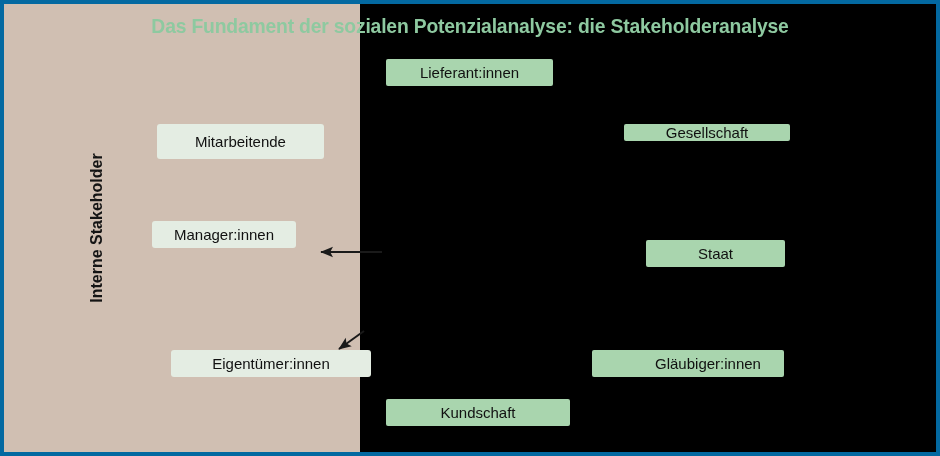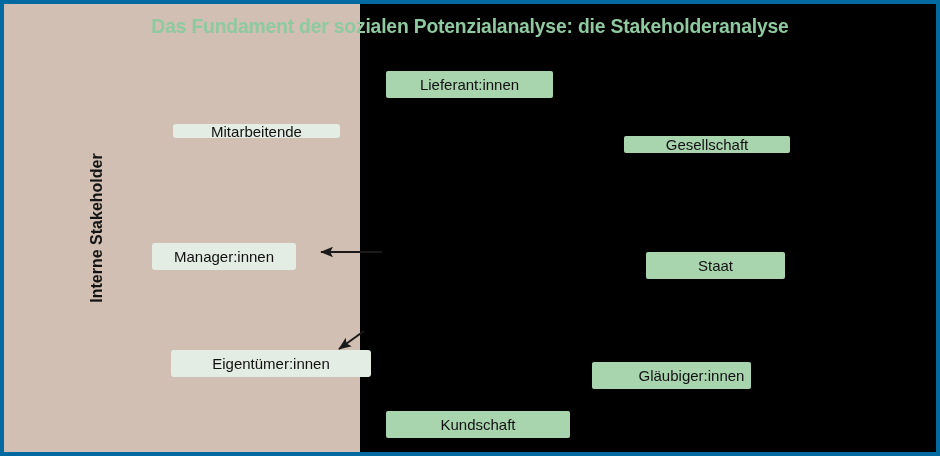--- a/index.html
+++ b/index.html
@@ -80,21 +80,20 @@
     white-space: nowrap;
     border-radius: 3px;
     z-index: 4;
   }
   .chip.internal {
     background: #e4ede3;
   }
   .chip.external {
     background: #a9d5ae;
     border-radius: 2px;
-    margin-top: 12px;
   }
   
   #arrow-layer {
     position: absolute;
     left: 0;
     top: 0;
     width: 940px;
     height: 456px;
     z-index: 5;
     pointer-events: none;
@@ -106,29 +105,29 @@
 <div id="canvas">
 
   <div class="panel" id="panel-internal"></div>
   <div class="panel" id="panel-external"></div>
 
   <div id="chart-title">Das Fundament der sozialen Potenzialanalyse: die Stakeholderanalyse</div>
 
   <div id="axis-label-internal">Interne Stakeholder</div>
 
   <div id="chips-internal">
-      <div class="chip internal" style="left: 173px; top: 124px; width: 167px; height: 14px;">Mitarbeitende</div>
-      <div class="chip internal" style="left: 152px; top: 243px; width: 144px; height: 27px;">Manager:innen</div>
+      <div class="chip internal" style="left: 157px; top: 124px; width: 167px; height: 35px;">Mitarbeitende</div>
+      <div class="chip internal" style="left: 152px; top: 221px; width: 144px; height: 27px;">Manager:innen</div>
       <div class="chip internal" style="left: 171px; top: 350px; width: 200px; height: 27px;">Eigentümer:innen</div>
     </div>
   <div id="chips-external">
       <div class="chip external" style="left: 386px; top: 59px; width: 167px; height: 27px;">Lieferant:innen</div>
       <div class="chip external" style="left: 624px; top: 124px; width: 166px; height: 17px;">Gesellschaft</div>
       <div class="chip external" style="left: 646px; top: 240px; width: 139px; height: 27px; text-align: center;">Staat</div>
-      <div class="chip external" style="left: 592px; top: 350px; width: 159px; height: 27px; padding-left: 40px;">Gläubiger:innen</div>
+      <div class="chip external" style="left: 592px; top: 350px; width: 192px; height: 27px; padding-left: 40px;">Gläubiger:innen</div>
       <div class="chip external" style="left: 386px; top: 399px; width: 184px; height: 27px;">Kundschaft</div>
     </div>
 
   <svg id="arrow-layer" viewBox="0 0 940 456" width="940" height="456">
     <defs>
       <marker id="arrowhead" markerWidth="7" markerHeight="7" refX="6" refY="3" orient="auto" markerUnits="strokeWidth">
         <path d="M0,0.4 L6.4,3 L0,5.6 L1.4,3 Z" fill="#1a1a1a"></path>
       </marker>
     </defs>
     <g id="arrow-paths">

